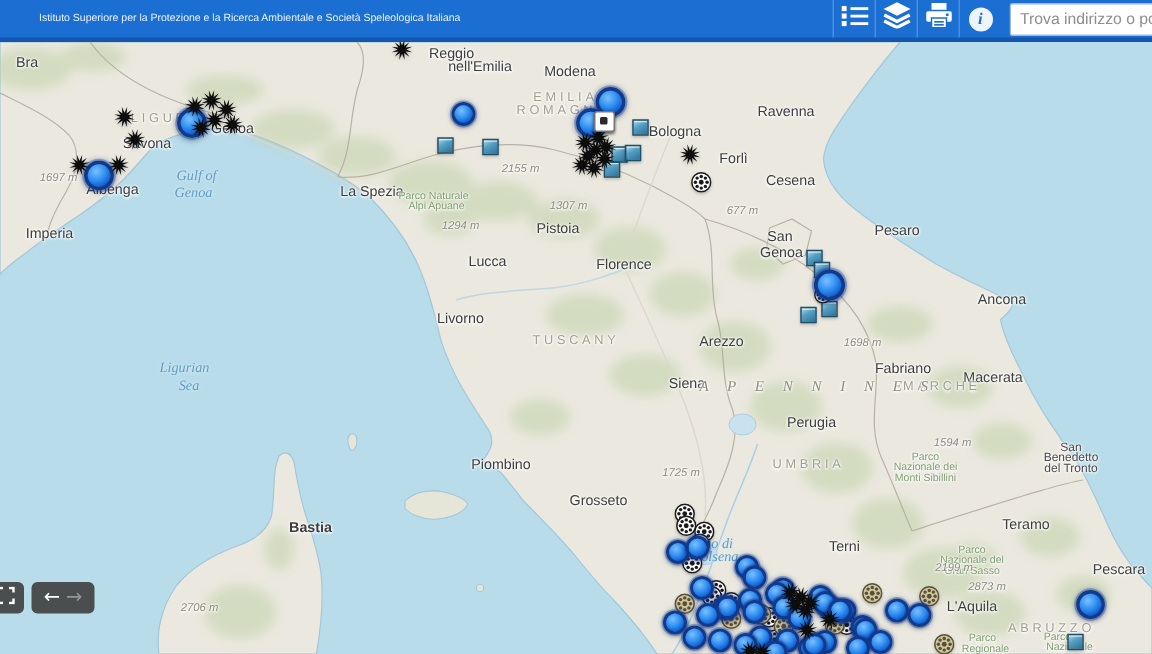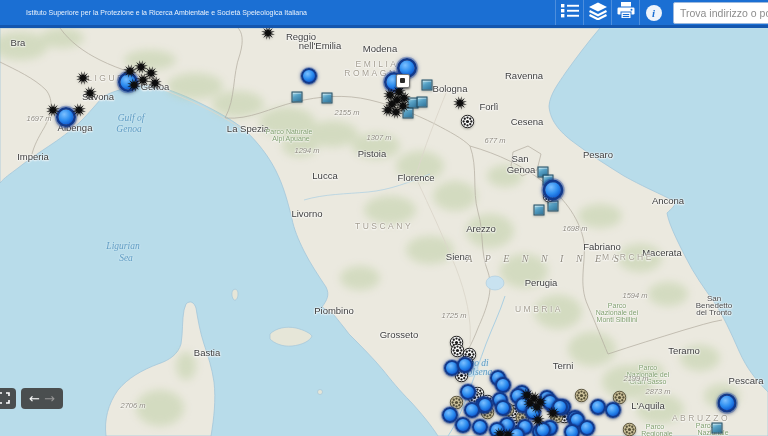--- a/index.html
+++ b/index.html
@@ -195,21 +195,21 @@
       <span class="lbl lbl-city" style="left: 33px; top: 128px;">Imperia</span>
       <span class="lbl lbl-city" style="left: 248px; top: 100px;">La Spezia</span>
       <span class="lbl lbl-city" style="left: 325px; top: 147px;">Lucca</span>
       <span class="lbl lbl-city" style="left: 372px; top: 125px;">Pistoia</span>
       <span class="lbl lbl-city" style="left: 416px; top: 149px;">Florence</span>
       <span class="lbl lbl-city" style="left: 307px; top: 185px;">Livorno</span>
       <span class="lbl lbl-city" style="left: 418px; top: 228px; margin-left: 40px;">Siena</span>
       <span class="lbl lbl-city" style="left: 481px; top: 200px;">Arezzo</span>
       <span class="lbl lbl-city" style="left: 334px; top: 282px;">Piombino</span>
       <span class="lbl lbl-city" style="left: 399px; top: 306px;">Grosseto</span>
-      <span class="lbl lbl-city" style="left: 207px; top: 324px;">Bastia</span>
+      <span class="lbl lbl-city" style="left: 207px; top: 324px; font-weight: bold;">Bastia</span>
       <span class="lbl lbl-city" style="left: 598px; top: 126px;">Pesaro</span>
       <span class="lbl lbl-city" style="left: 668px; top: 172px;">Ancona</span>
       <span class="lbl lbl-city" style="left: 602px; top: 218px;">Fabriano</span>
       <span class="lbl lbl-city" style="left: 662px; top: 224px;">Macerata</span>
       <span class="lbl lbl-city" style="left: 541px; top: 254px;">Perugia</span>
       <span class="lbl lbl-city" style="left: 563px; top: 337px;">Terni</span>
       <span class="lbl lbl-city" style="left: 684px; top: 322px;">Teramo</span>
       <span class="lbl lbl-city" style="left: 746px; top: 352px;">Pescara</span>
       <span class="lbl lbl-city" style="left: 648px; top: 377px;">L'Aquila</span>
       <span class="lbl lbl-city" style="left: 520px; top: 130px;">San</span>

